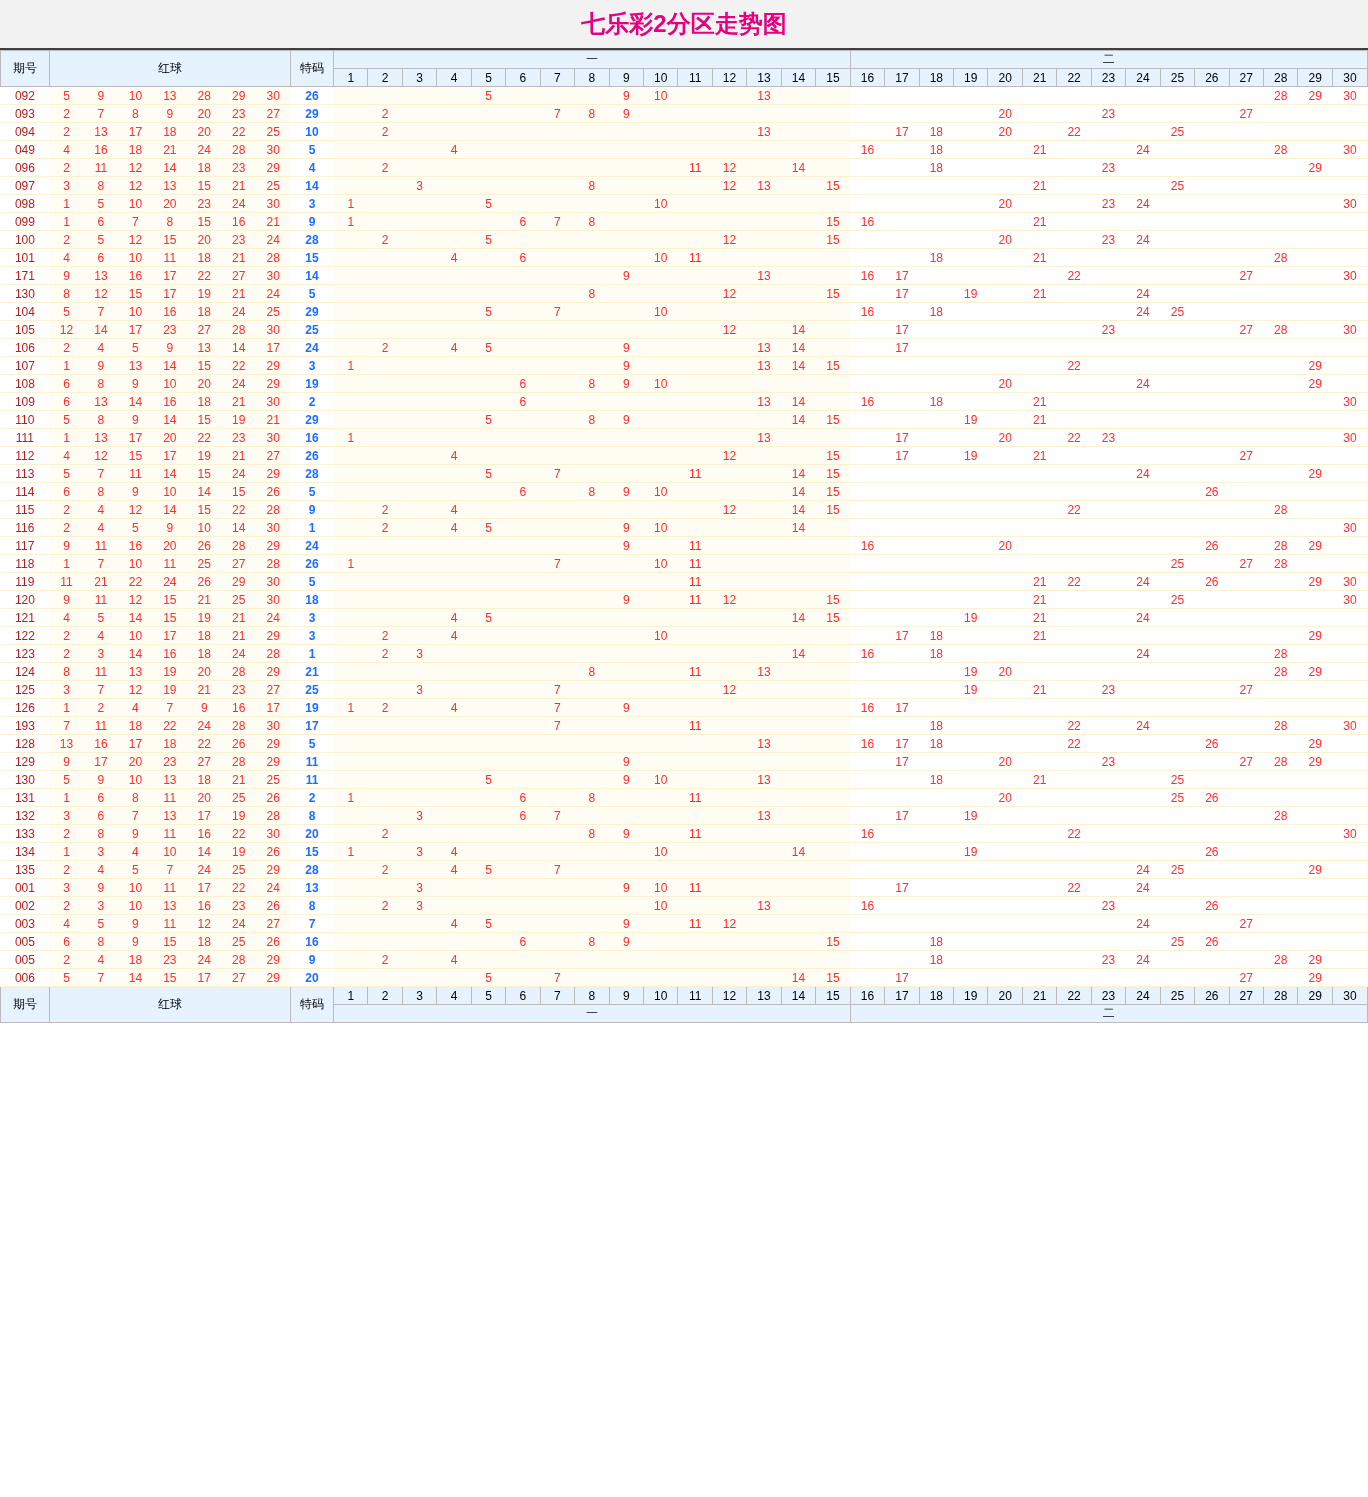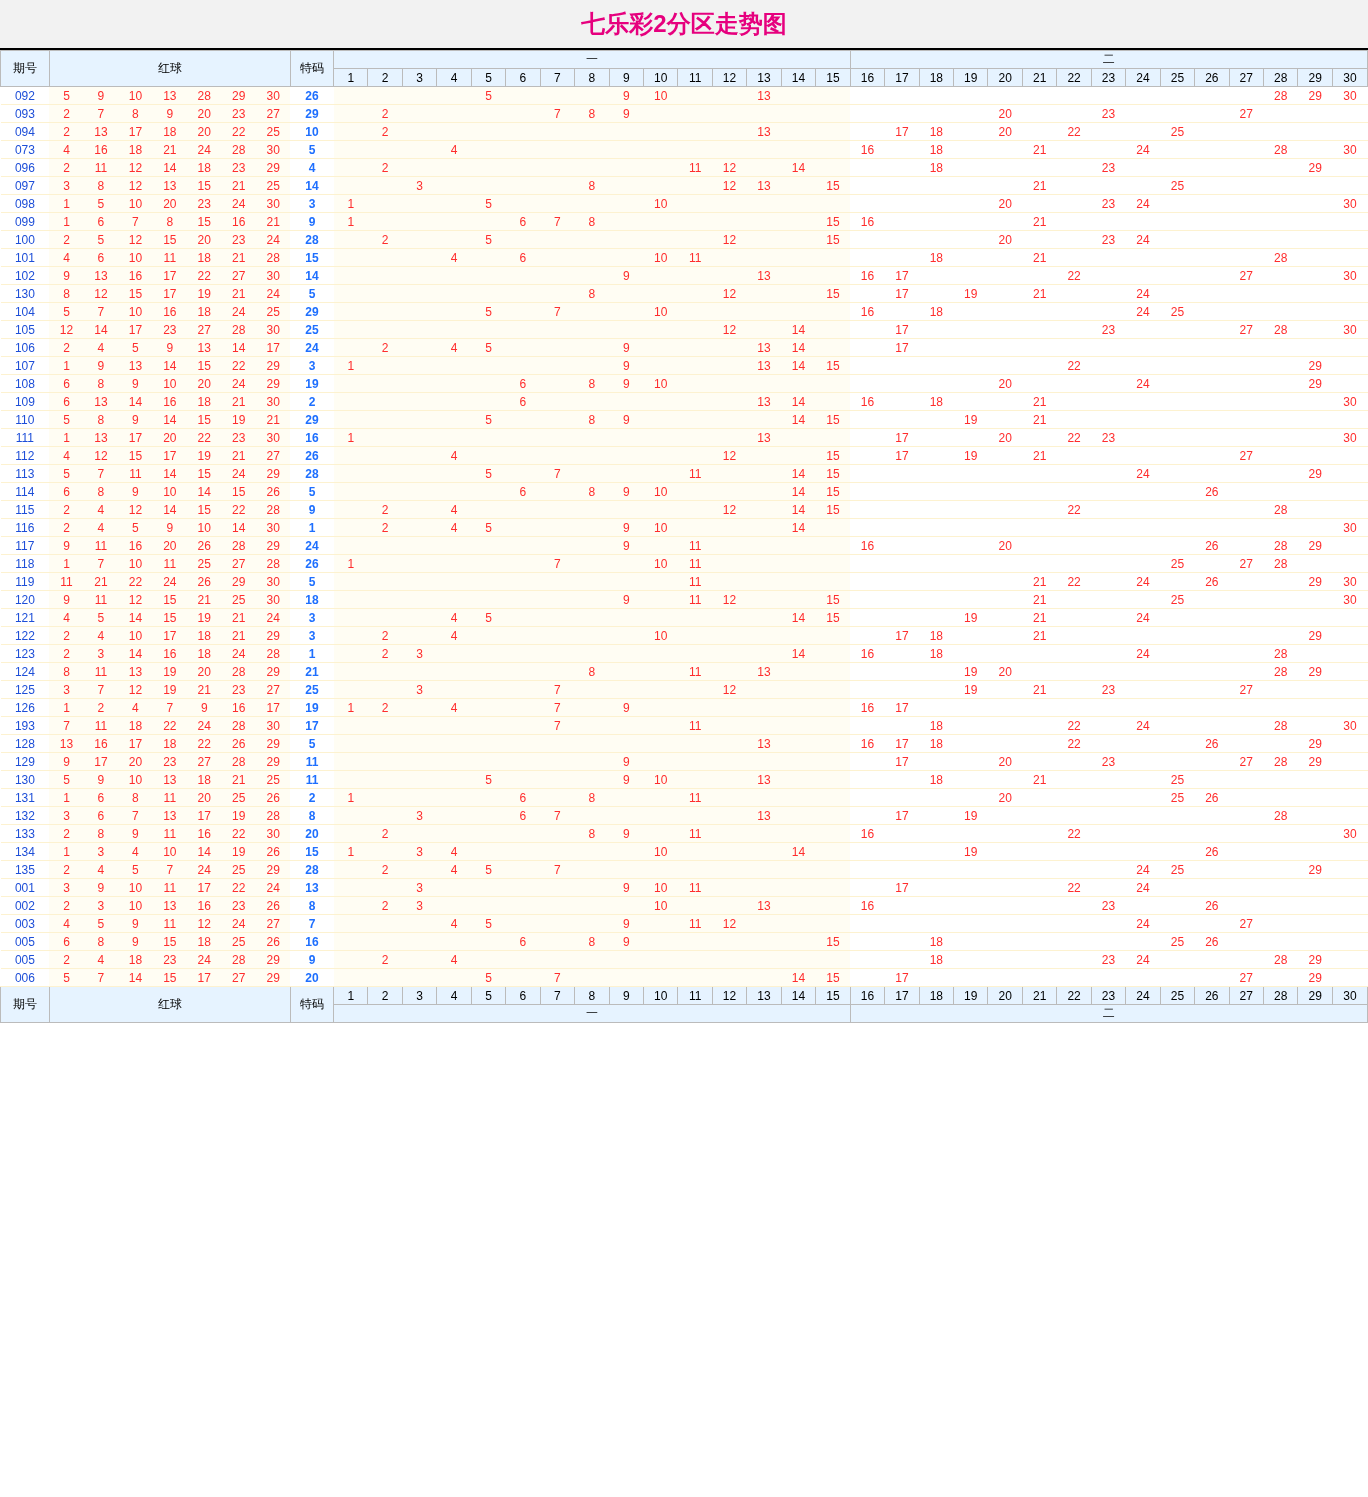--- a/index.html
+++ b/index.html
@@ -1,23 +1,23 @@
 <!DOCTYPE html>
 <html><head>
 <meta charset="utf-8">
 <style>
   * { box-sizing: border-box; }
   body { margin:0; font-family: Arial, "Microsoft YaHei", sans-serif; font-size:12px; background:#fff;}
-  .title-bar { background:#f2f2f2; text-align:center; padding:8px 0; font-size:24px; font-weight:bold; color:#e6007e; border-bottom:2px solid #000000; }
+  .title-bar { background:#f2f2f2; text-align:center; padding:8px 0; font-size:24px; font-weight:bold; color:#e6007e; border-bottom:2px solid #404040; }
   table { border-collapse:collapse; width:100%; table-layout:fixed; }
   th, td { text-align:center; padding:0; height:18px; font-weight:normal; }
   .head th { background:#e6f3ff; border:1px solid #bbb; font-weight:normal; }
   .big-head th { background:#e6f3ff; border:1px solid #bbb; font-weight:normal; height:16px; }
   .row td { border-bottom:1px solid #fdf2d0; }
-  .period { color:#1d4ed8; width:34px; background:#fff; }
+  .period { color:#b91c1c; width:34px; background:#fff; }
   .ball { color:#ff2d2d; background:#fffdf3; width:24px; }
   .special { color:#1e6fff; background:#fff; width:30px; font-weight:bold;}
   .zone1 { background:#fffdf3; color:#ff2d2d; width:24px;}
   .zone2 { background:#fff; color:#ff2d2d; width:24px;}
   .empty1 { background:#fffdf3; width:24px;}
   .empty2 { background:#fff; width:24px;}
   .foot th { background:#e6f3ff; border:1px solid #bbb; font-weight:normal; height:18px;}
   .col-qh { width:34px;}
   .col-ball { width:24px;}
   .col-sp { width:30px;}
@@ -229,21 +229,21 @@
         <td class="empty2"></td>
         <td class="empty2"></td>
         <td class="zone2">25</td>
         <td class="empty2"></td>
         <td class="empty2"></td>
         <td class="empty2"></td>
         <td class="empty2"></td>
         <td class="empty2"></td>
       </tr>
       <tr class="row">
-        <td class="period">073</td>
+        <td class="period">049</td>
         <td class="ball">4</td>
         <td class="ball">16</td>
         <td class="ball">18</td>
         <td class="ball">21</td>
         <td class="ball">24</td>
         <td class="ball">28</td>
         <td class="ball">30</td>
         <td class="special">5</td>
         <td class="empty1"></td>
         <td class="empty1"></td>
@@ -516,21 +516,21 @@
         <td class="empty2"></td>
         <td class="empty2"></td>
         <td class="empty2"></td>
         <td class="empty2"></td>
         <td class="empty2"></td>
         <td class="zone2">28</td>
         <td class="empty2"></td>
         <td class="empty2"></td>
       </tr>
       <tr class="row">
-        <td class="period">102</td>
+        <td class="period">171</td>
         <td class="ball">9</td>
         <td class="ball">13</td>
         <td class="ball">16</td>
         <td class="ball">17</td>
         <td class="ball">22</td>
         <td class="ball">27</td>
         <td class="ball">30</td>
         <td class="special">14</td>
         <td class="empty1"></td>
         <td class="empty1"></td>

